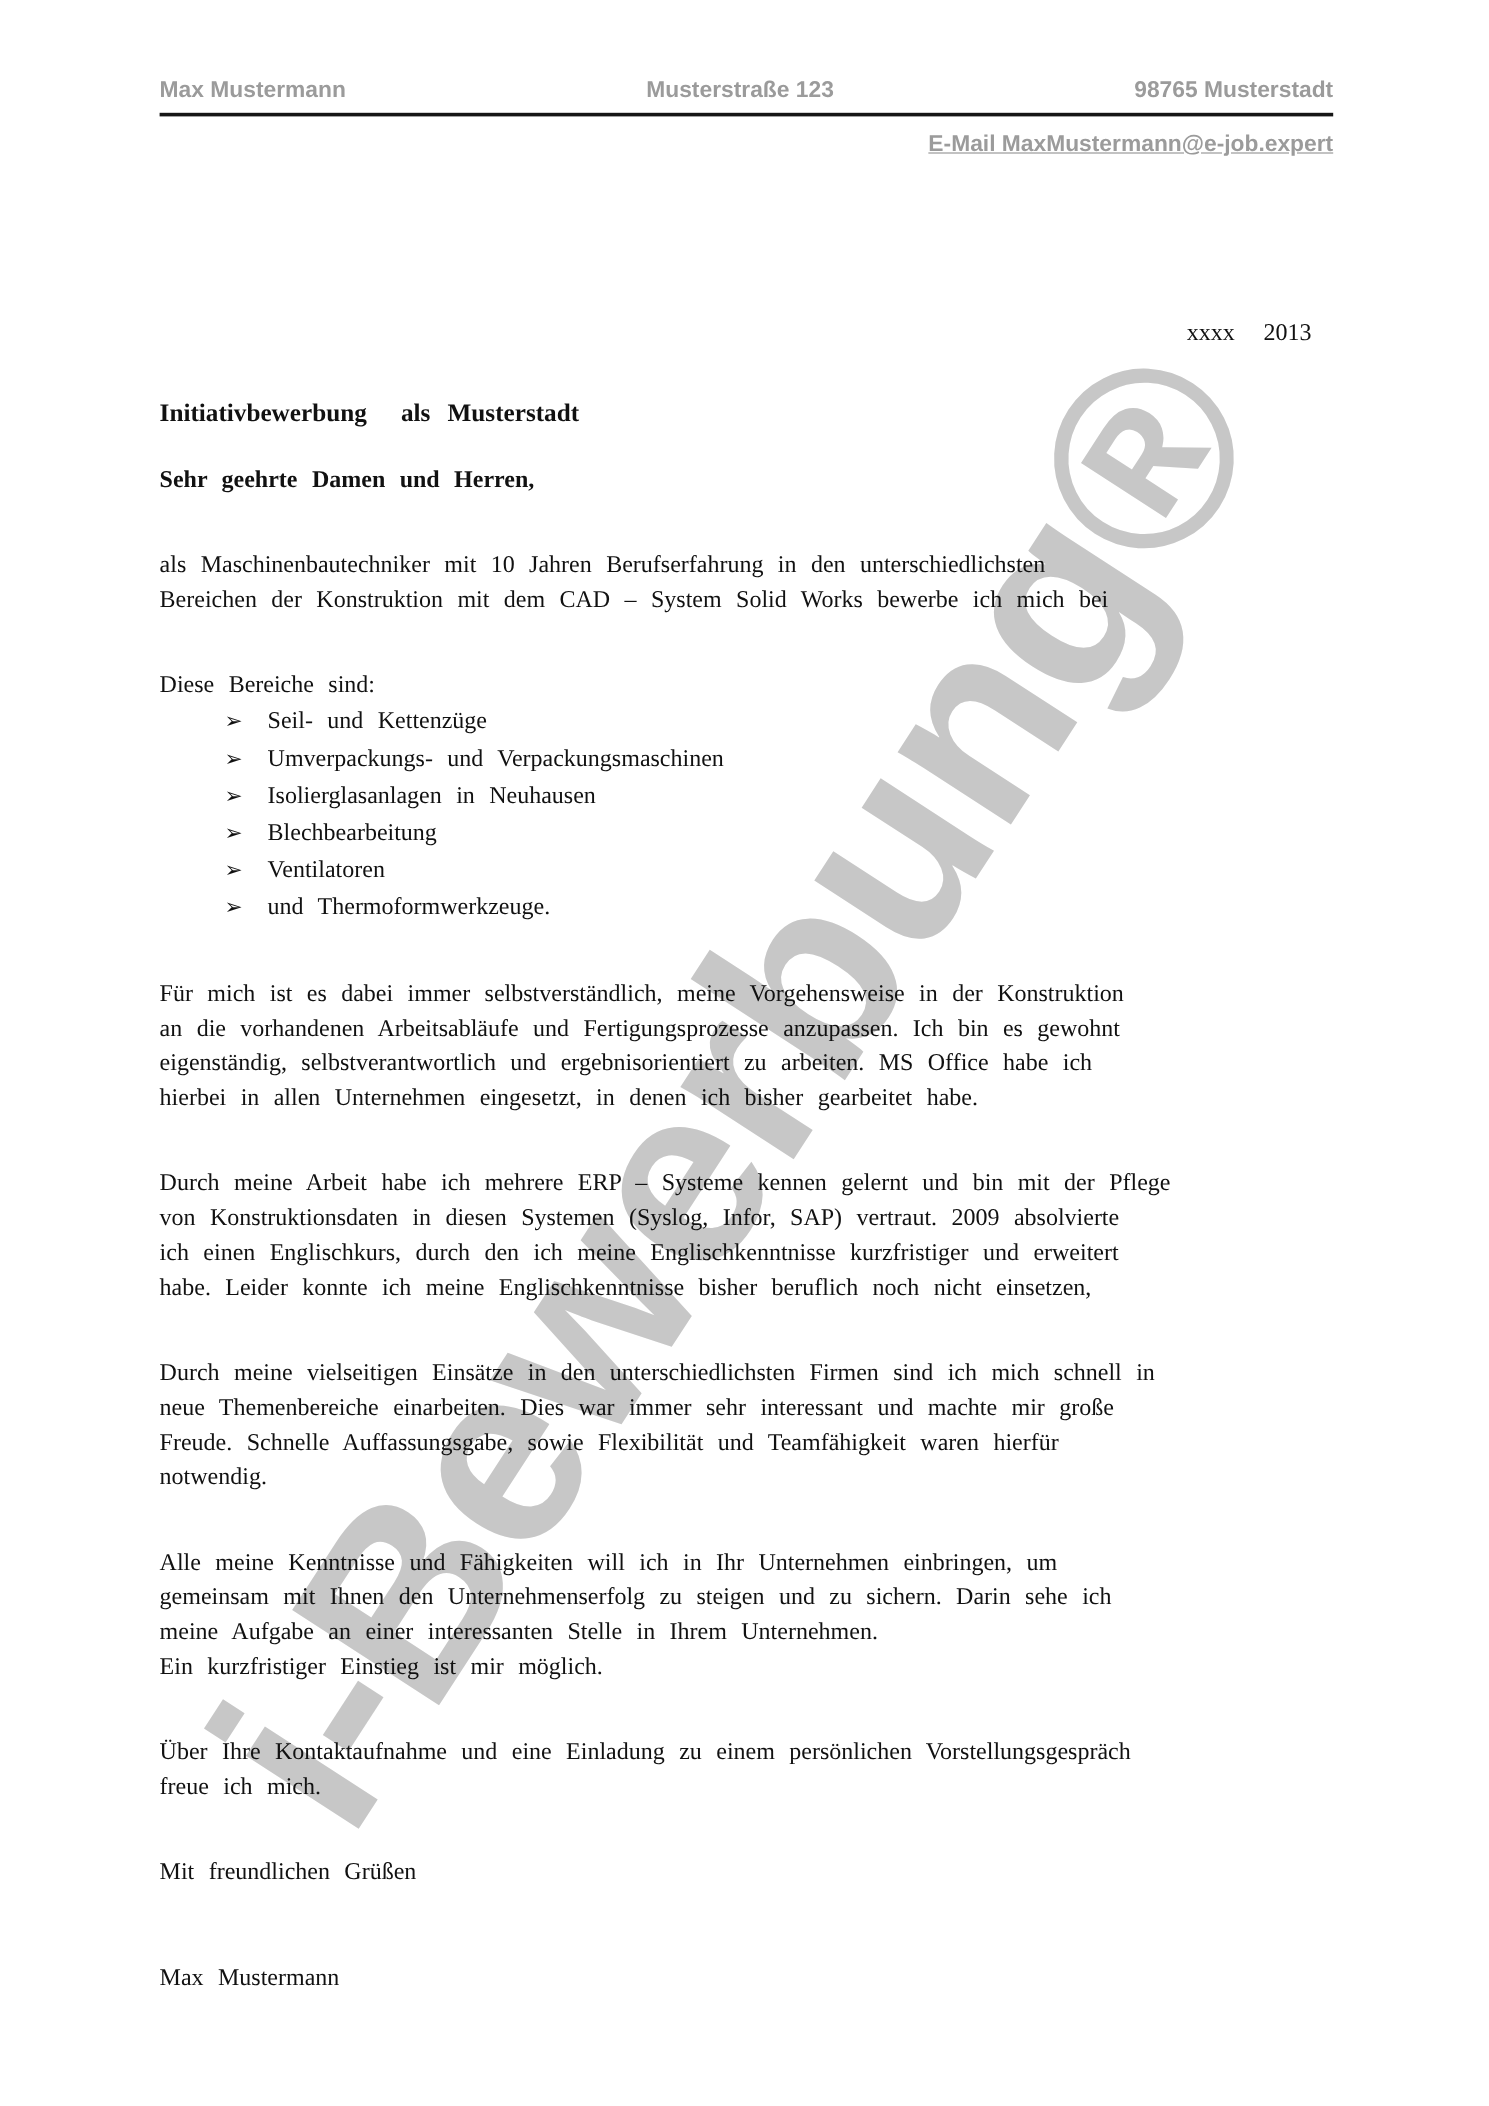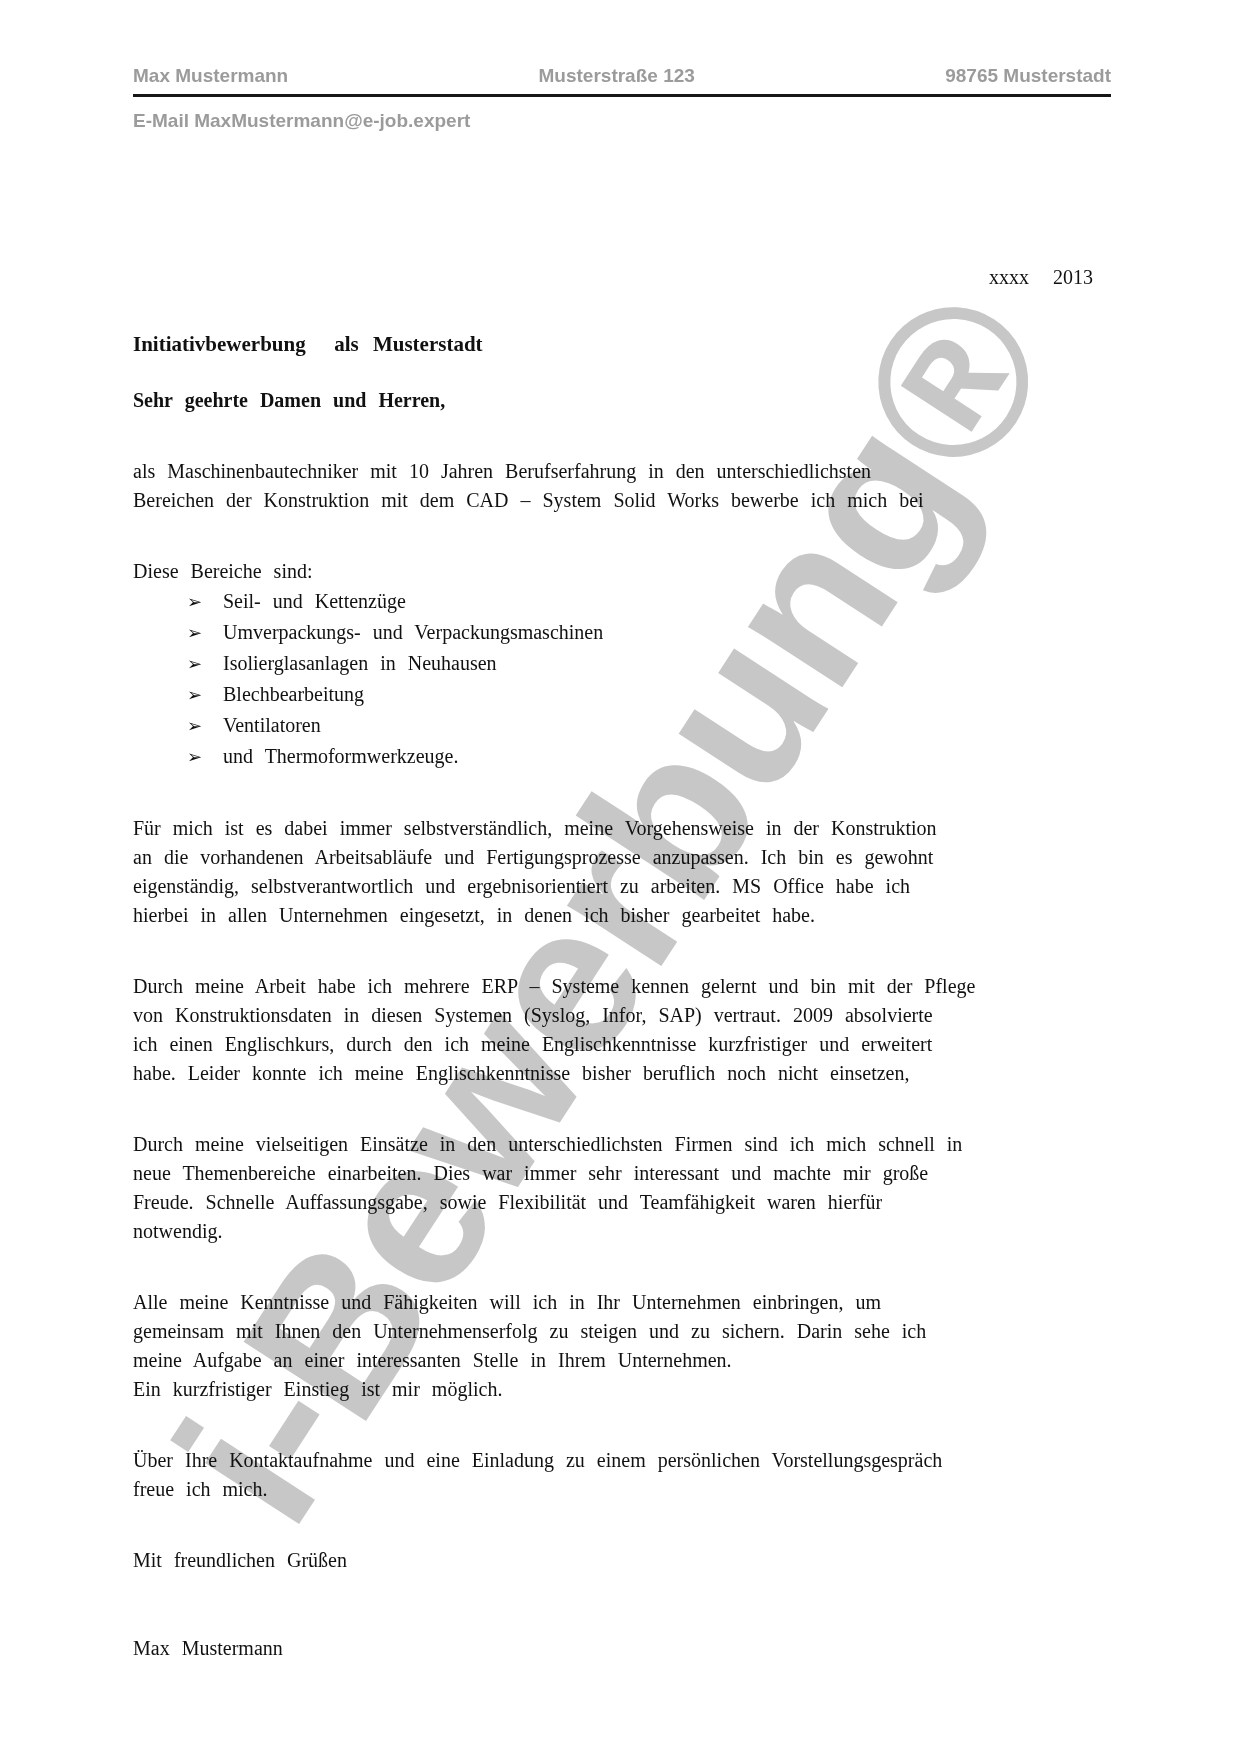--- a/index.html
+++ b/index.html
@@ -18,23 +18,23 @@
     user-select:none;pointer-events:none;
   }
 
   
   .content{position:relative;z-index:1;padding:64px 130px 0 133px;}
 
   .header-row{display:flex;justify-content:space-between;align-items:baseline;
     font-family:"Liberation Sans", sans-serif;font-weight:bold;font-size:19px;
     color:var(--hdr-color,#9b9b9b);line-height:24px;}
   .rule{border-top:3px solid #161616;margin-top:6px;}
-  .email-line{margin-top:9px;text-align:left;
+  .email-line{margin-top:9px;text-align:right;
     font-family:"Liberation Sans", sans-serif;font-weight:bold;font-size:19px;
-    color:var(--hdr-color,#9b9b9b);line-height:29px;}
+    color:var(--hdr-color,#9b9b9b);line-height:29px;text-decoration:underline;}
 
   .date-line{margin-top:128px;text-align:right;padding-right:18px;
     font-size:20px;line-height:29px;word-spacing:7px;white-space:pre-wrap;}
 
   .subject-line{margin-top:37px;font-weight:bold;font-size:21px;line-height:30px;
     word-spacing:9px;white-space:pre-wrap;}
 
   
   #letter-body{margin-top:27px;font-size:20px;line-height:29px;word-spacing:7px;}
   .block{margin-top:42px;}

